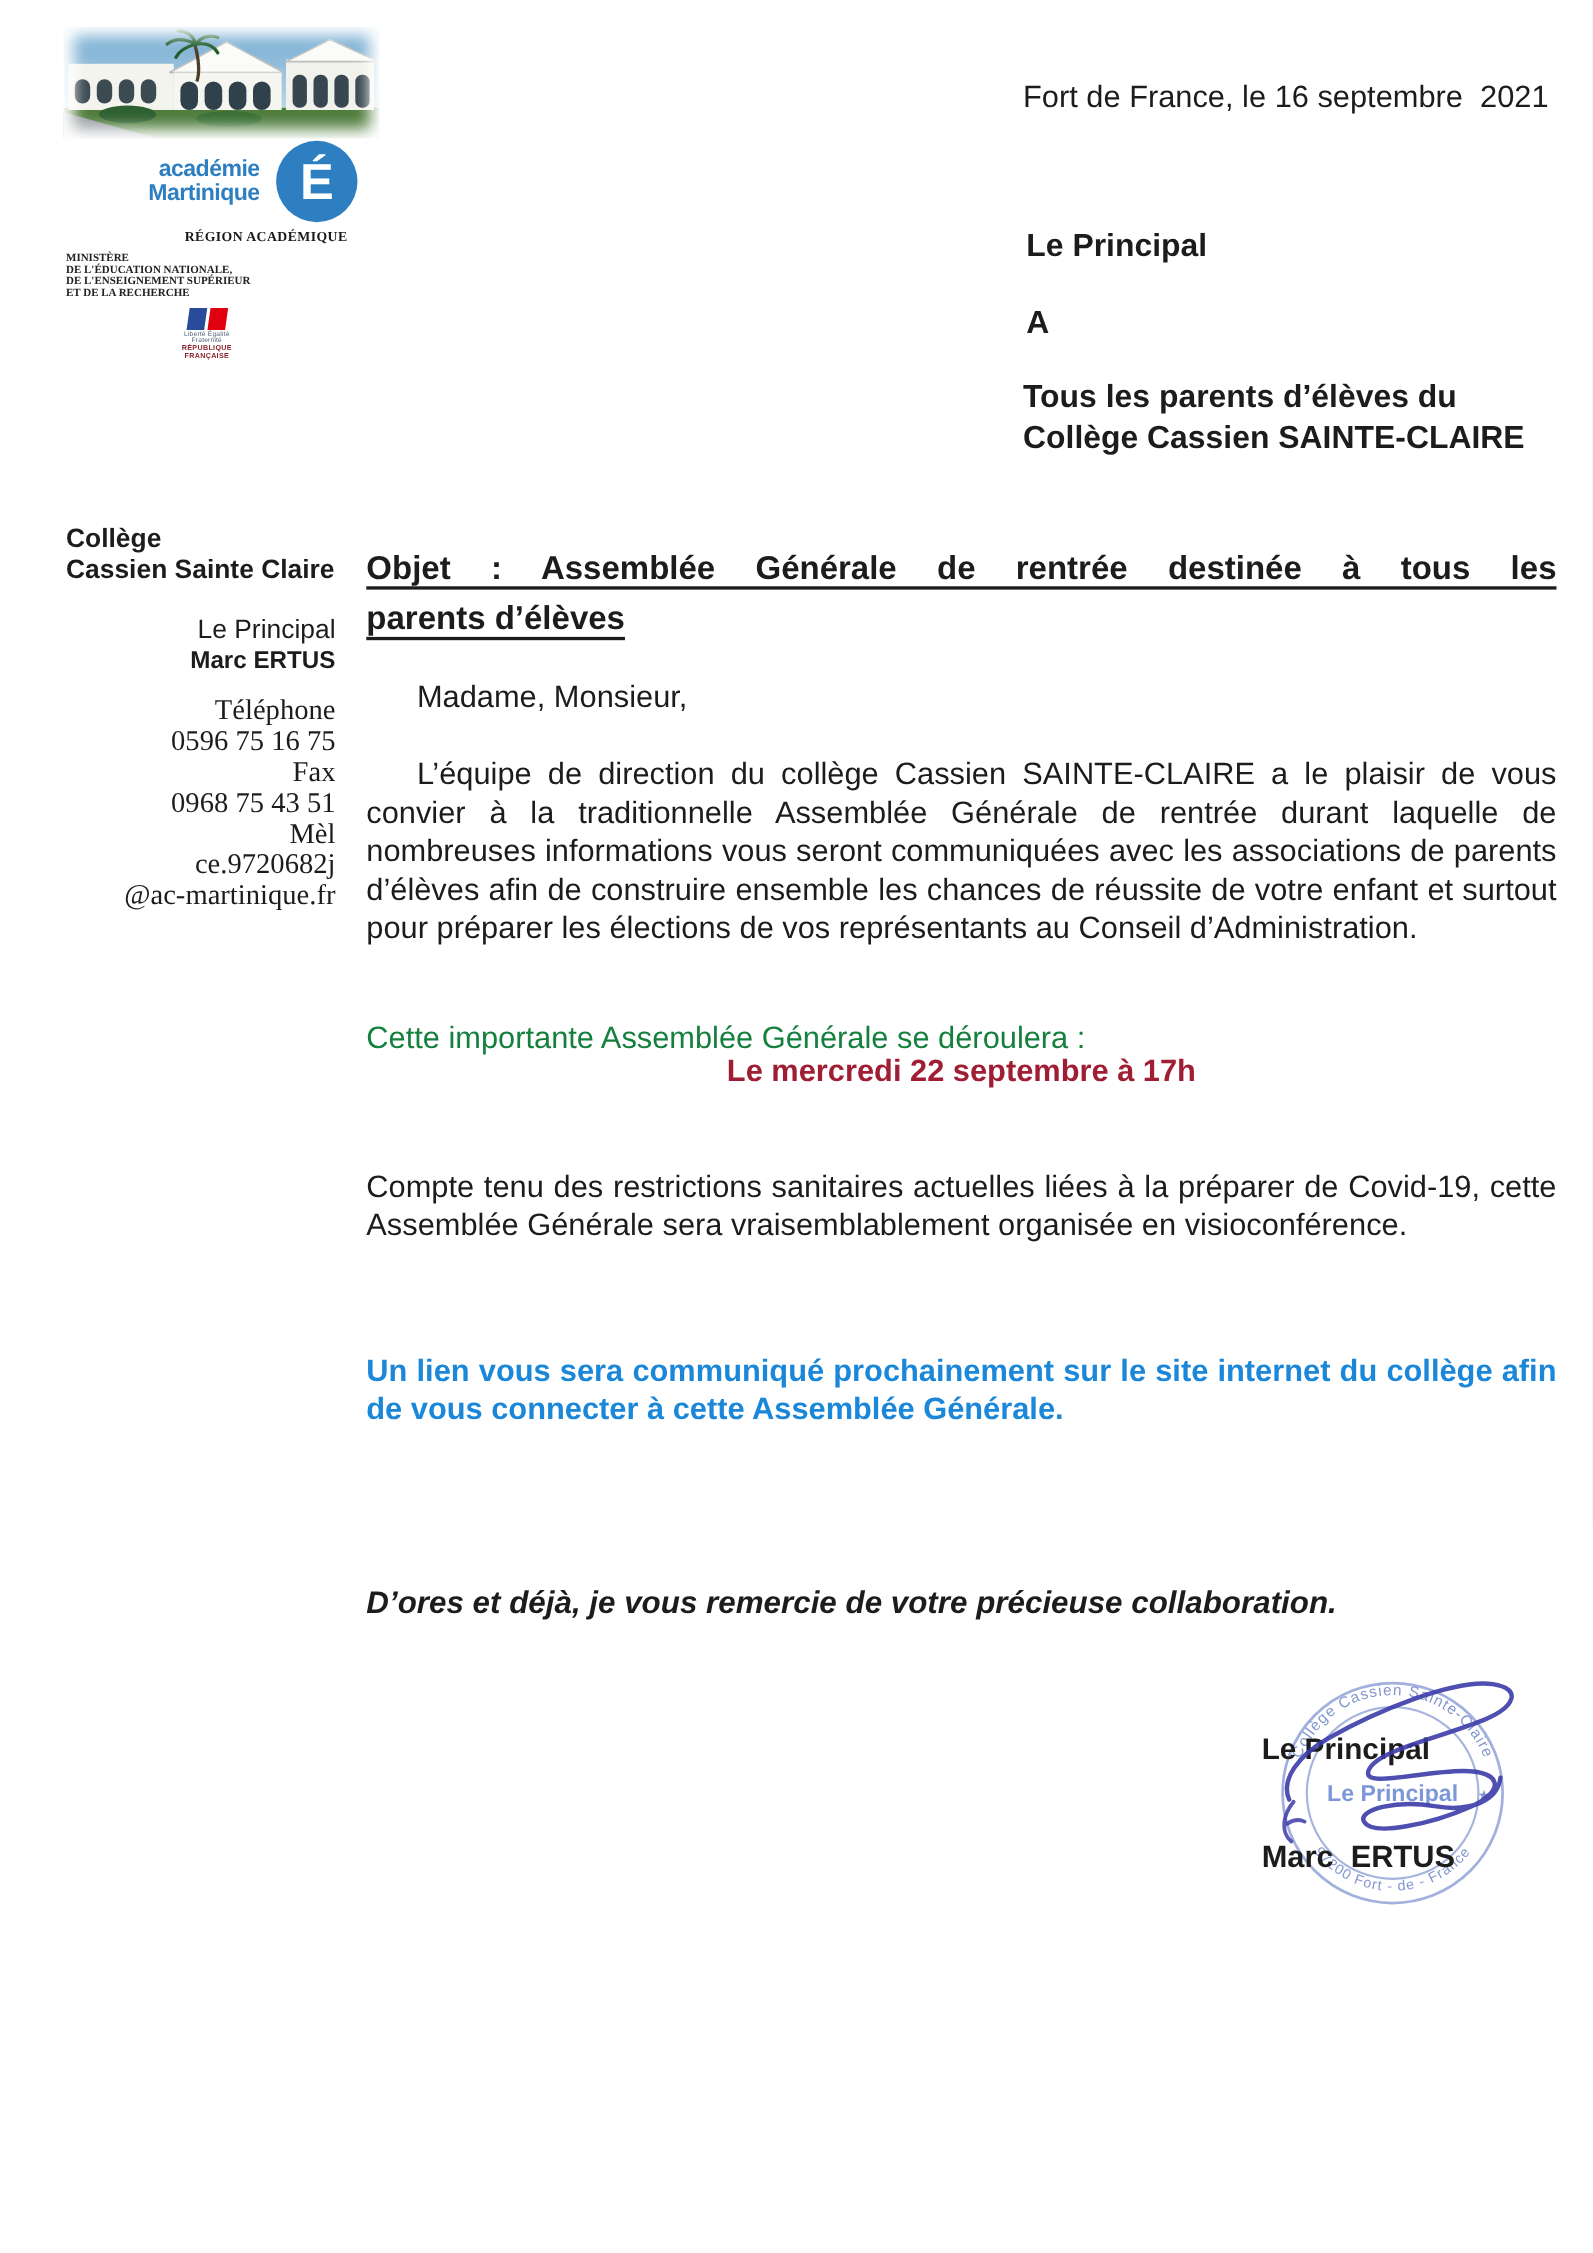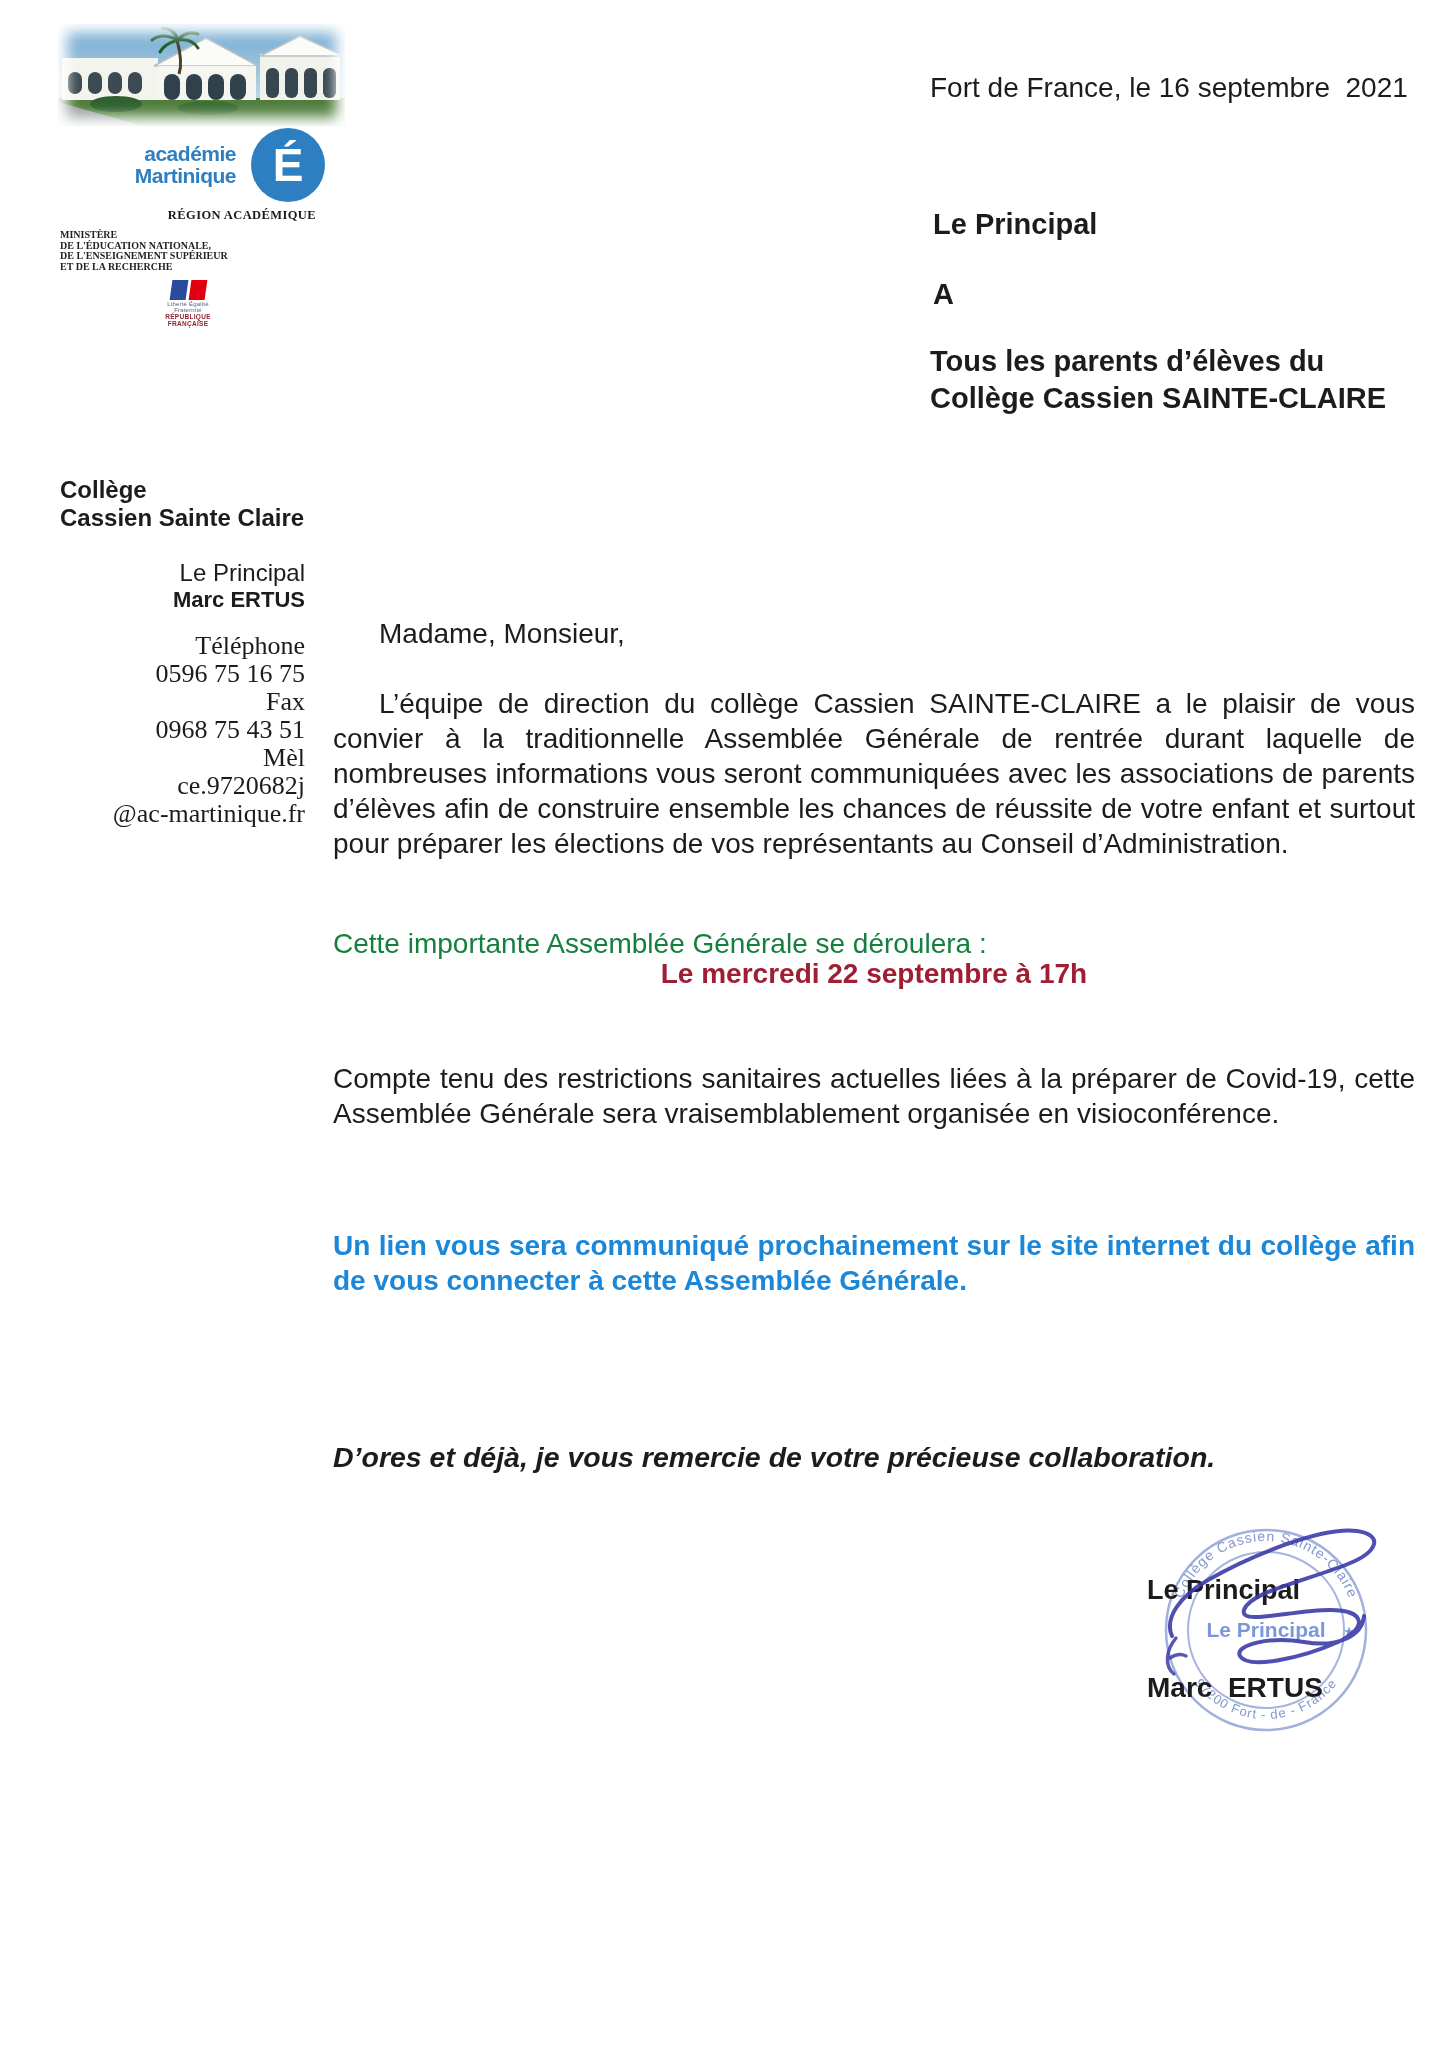--- a/index.html
+++ b/index.html
@@ -139,20 +139,24 @@
   <div class="abs side-contact">
     <div>Téléphone</div>
     <div>0596 75 16 75</div>
     <div>Fax</div>
     <div>0968 75 43 51</div>
     <div>Mèl</div>
     <div>ce.9720682j</div>
     <div>@ac-martinique.fr</div>
   </div>
 
+  <div class="abs subject">
+    <div class="l1"><span class="u">Objet : Assemblée Générale de rentrée destinée à tous les</span></div>
+    <div><span class="u">parents d’élèves</span></div>
+  </div>
 
   <div class="abs bodycol salut">Madame, Monsieur,</div>
   <div class="abs bodycol p1">L’équipe de direction du collège Cassien SAINTE-CLAIRE a le plaisir de vous convier à la traditionnelle Assemblée Générale de rentrée durant laquelle de nombreuses informations vous seront communiquées avec les associations de parents d’élèves afin de construire ensemble les chances de réussite de votre enfant et surtout pour préparer les élections de vos représentants au Conseil d’Administration.</div>
   <div class="abs bodycol red1">Cette importante Assemblée Générale se déroulera :</div>
   <div class="abs bodycol red2">Le mercredi 22 septembre à 17h</div>
   <div class="abs bodycol p2">Compte tenu des restrictions sanitaires actuelles liées à la préparer de Covid-19, cette Assemblée Générale sera vraisemblablement organisée en visioconférence.</div>
   <div class="abs bodycol blue">Un lien vous sera communiqué prochainement sur le site internet du collège afin de vous connecter à cette Assemblée Générale.</div>
   <div class="abs bodycol closing">D’ores et déjà, je vous remercie  de votre précieuse collaboration.</div>
 
   <div class="abs stamp z1">

